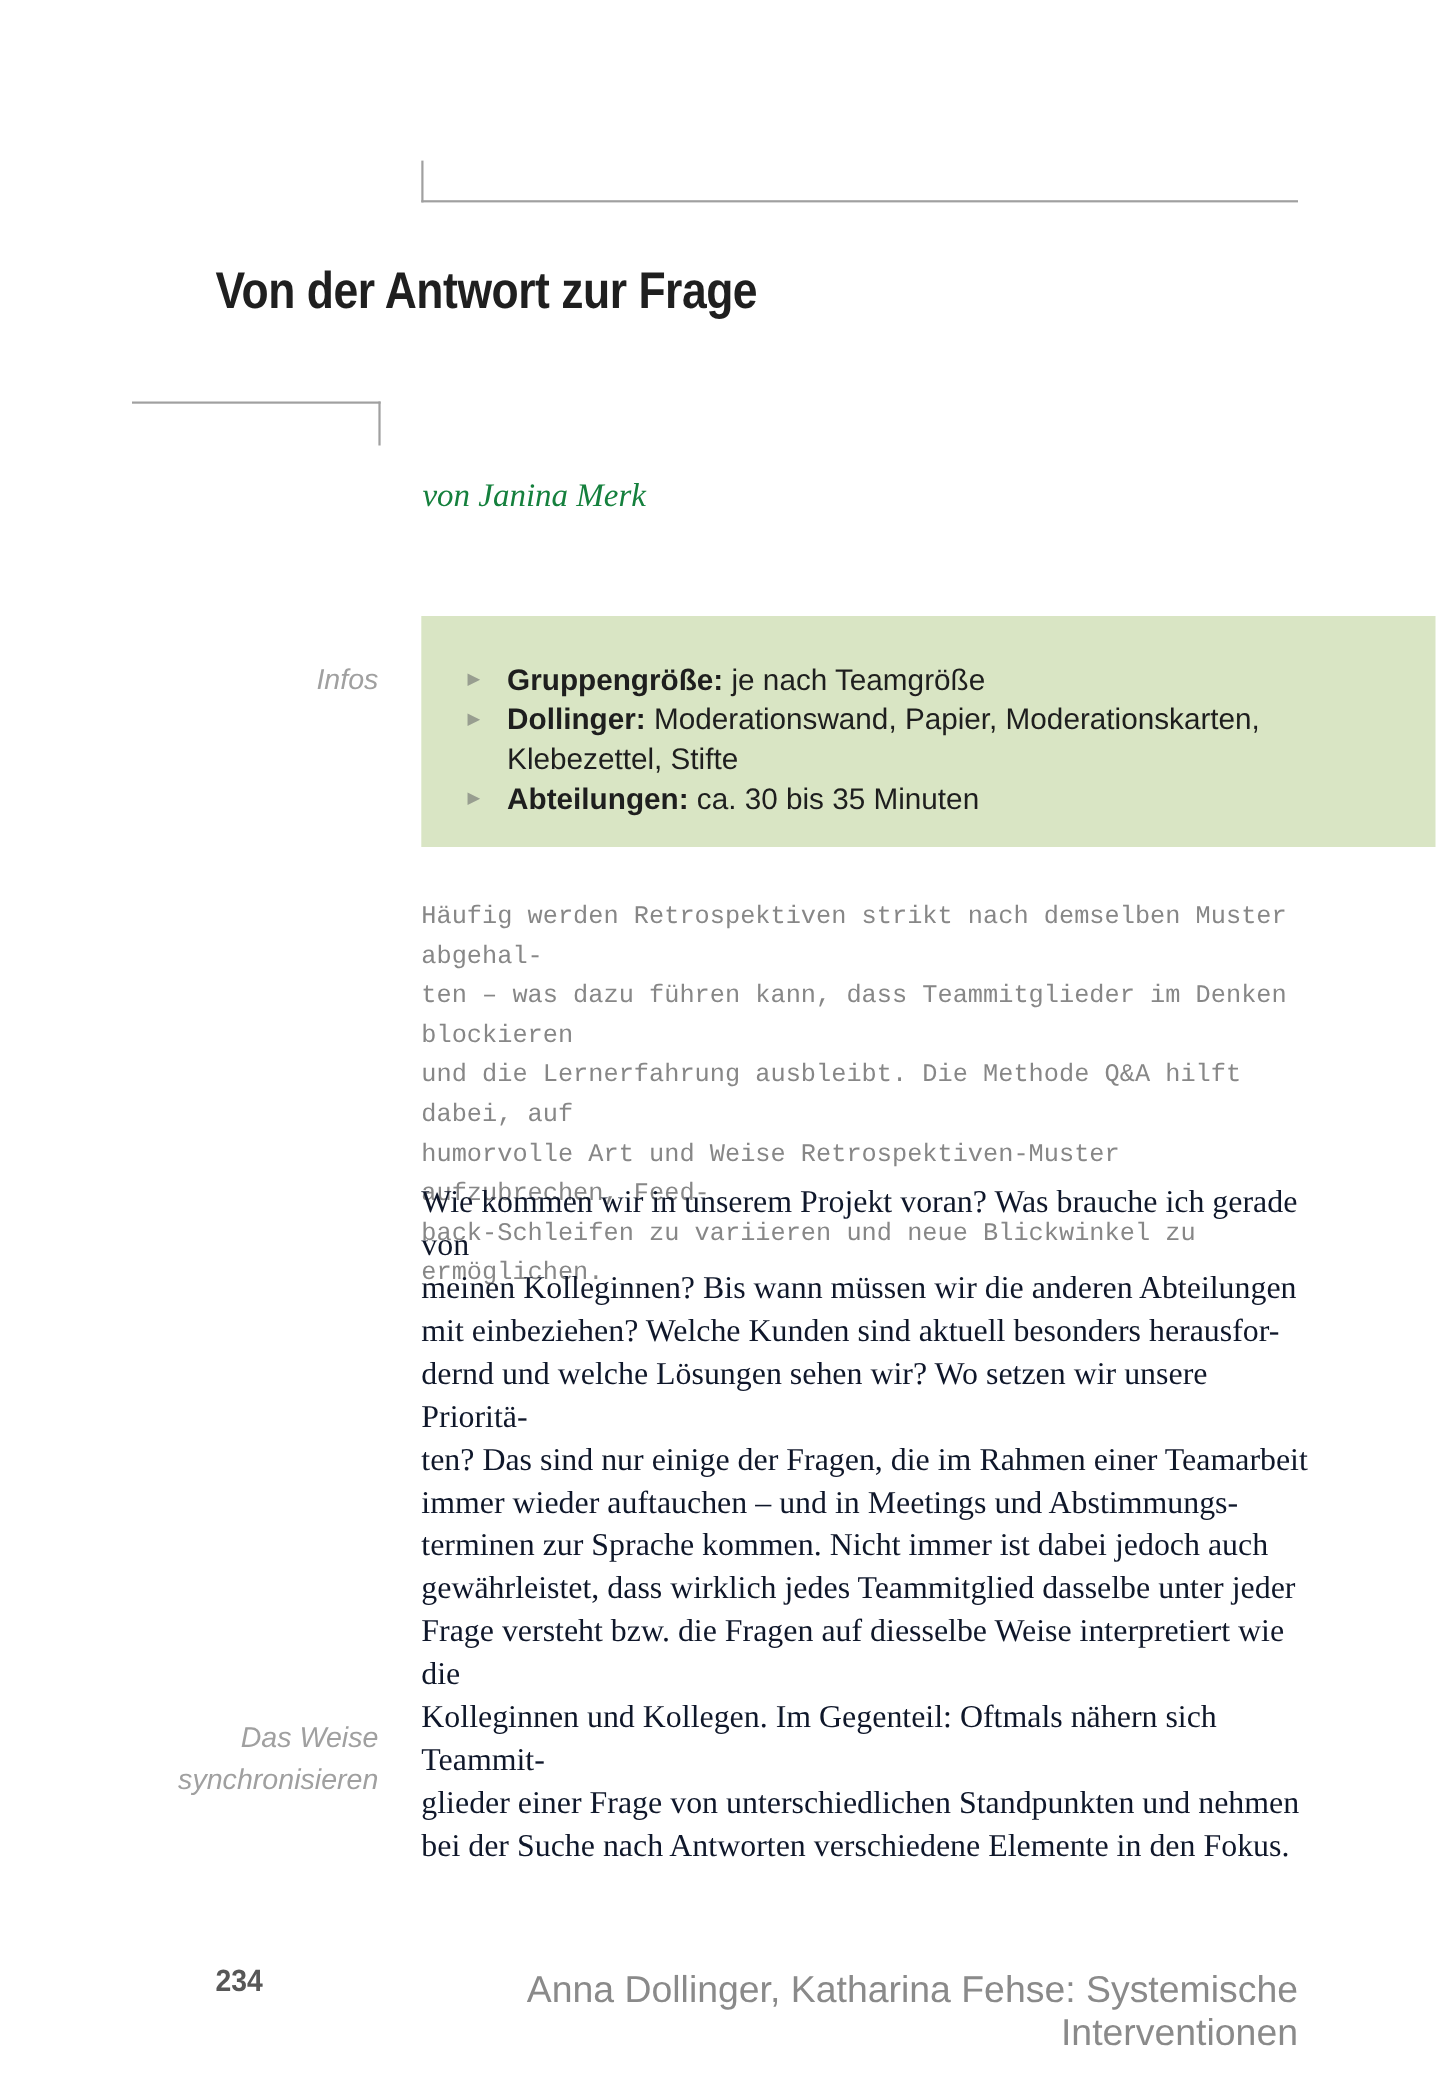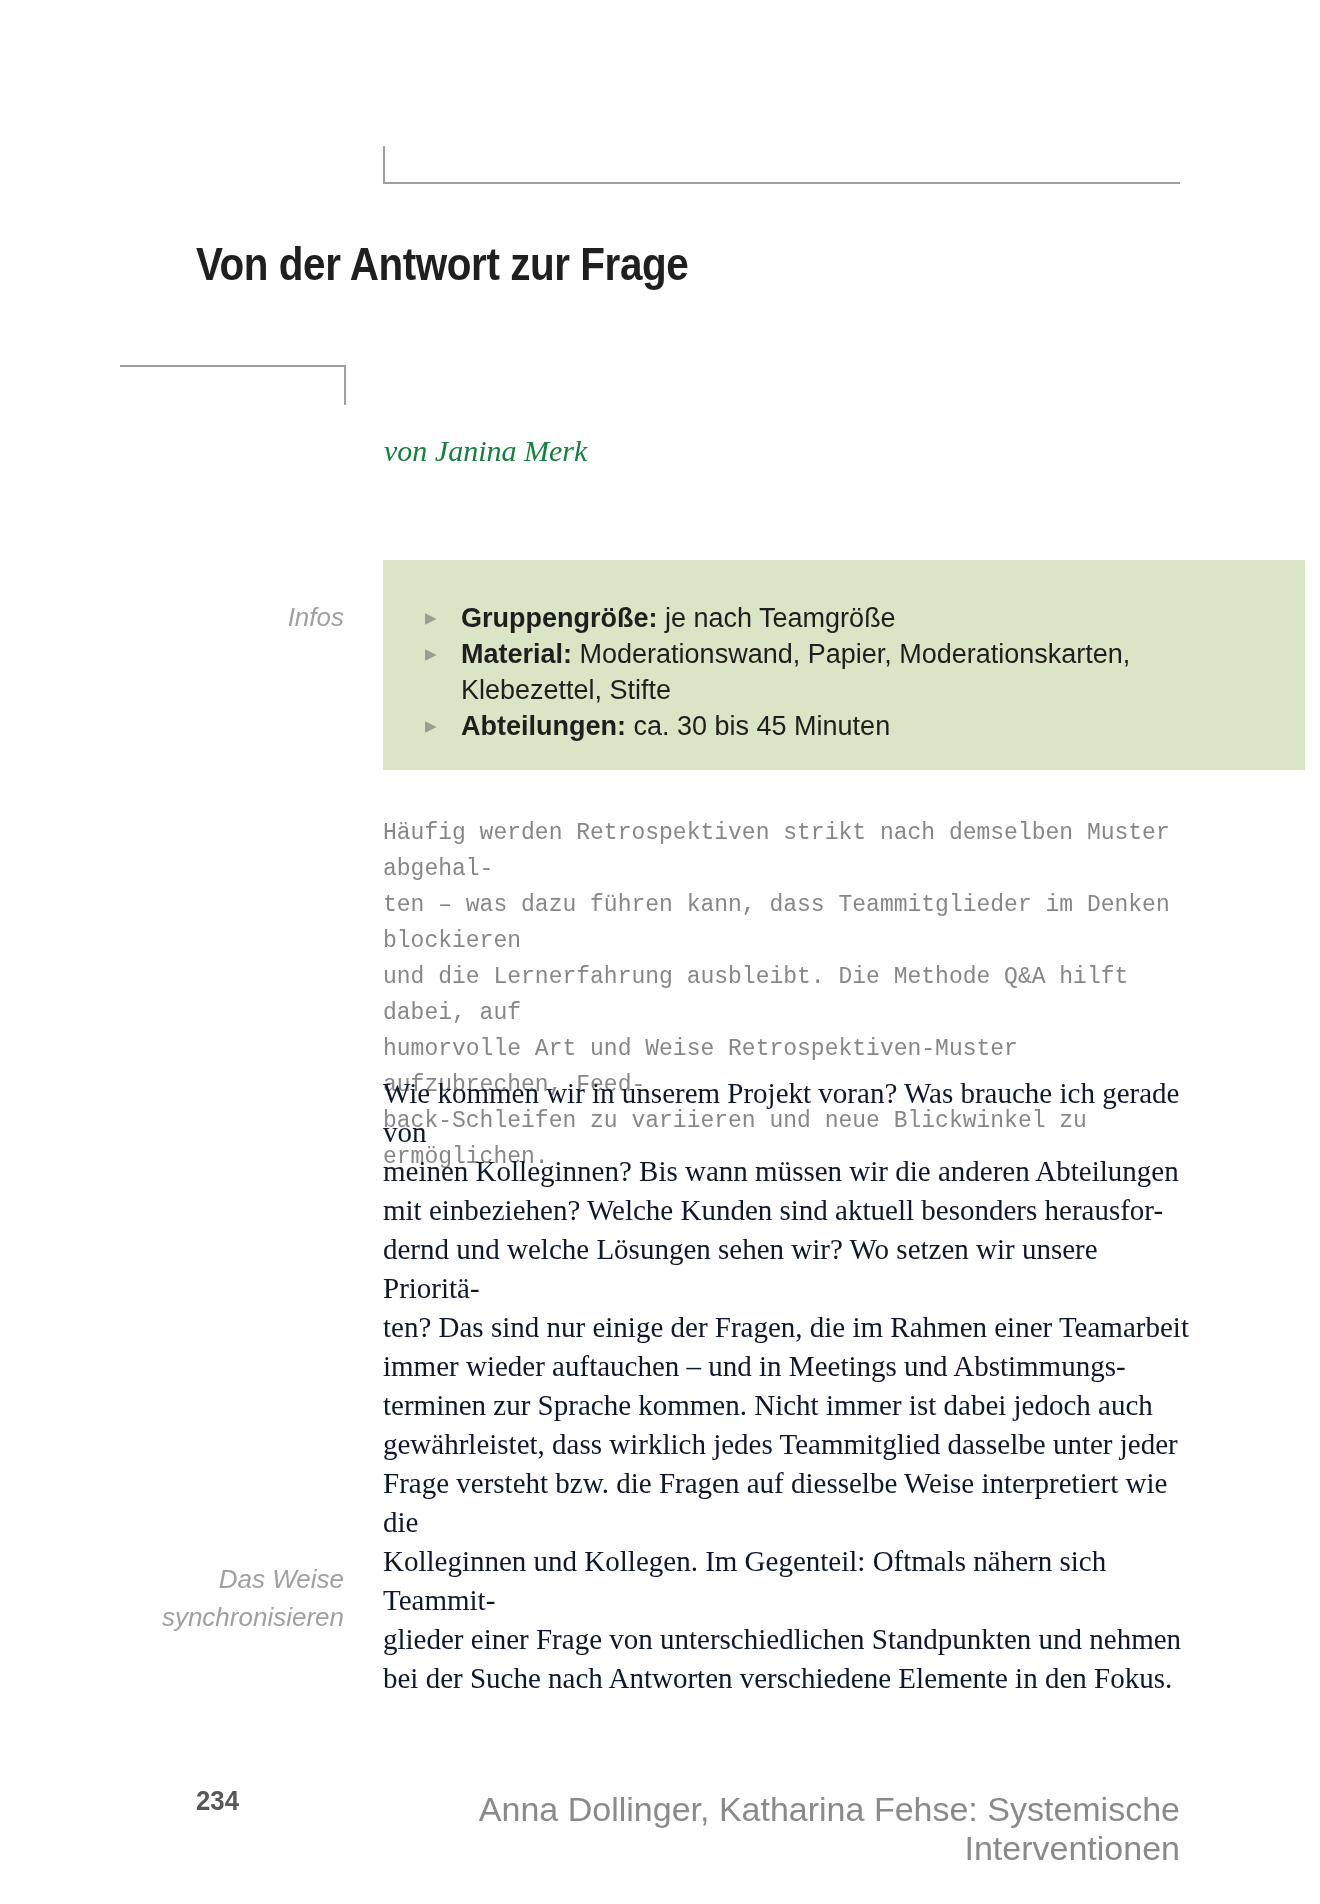--- a/index.html
+++ b/index.html
@@ -140,26 +140,26 @@
 
   <div class="sidebar-label infos-label">Infos</div>
 
   <div class="info-box">
     <div class="info-row">
       <span class="bullet">▶</span>
       <span class="info-text"><span class="info-label">Gruppengröße:</span><span class="info-value"> je nach Teamgröße</span></span>
     </div>
     <div class="info-row">
       <span class="bullet">▶</span>
-      <span class="info-text"><span class="info-label">Material:</span><span class="info-value"> Moderationswand, Papier, Moderationskarten,
+      <span class="info-text"><span class="info-label">Dollinger:</span><span class="info-value"> Moderationswand, Papier, Moderationskarten,
 Klebezettel, Stifte</span></span>
     </div>
     <div class="info-row">
       <span class="bullet">▶</span>
-      <span class="info-text"><span class="info-label">Abteilungen:</span><span class="info-value"> ca. 30 bis 45 Minuten</span></span>
+      <span class="info-text"><span class="info-label">Abteilungen:</span><span class="info-value"> ca. 30 bis 35 Minuten</span></span>
     </div>
   </div>
 
   <div class="intro">Häufig werden Retrospektiven strikt nach demselben Muster abgehal-
 ten – was dazu führen kann, dass Teammitglieder im Denken blockieren
 und die Lernerfahrung ausbleibt. Die Methode Q&amp;A hilft dabei, auf
 humorvolle Art und Weise Retrospektiven-Muster aufzubrechen, Feed-
 back-Schleifen zu variieren und neue Blickwinkel zu ermöglichen.</div>
 
   <div class="para para1">Wie kommen wir in unserem Projekt voran? Was brauche ich gerade von

